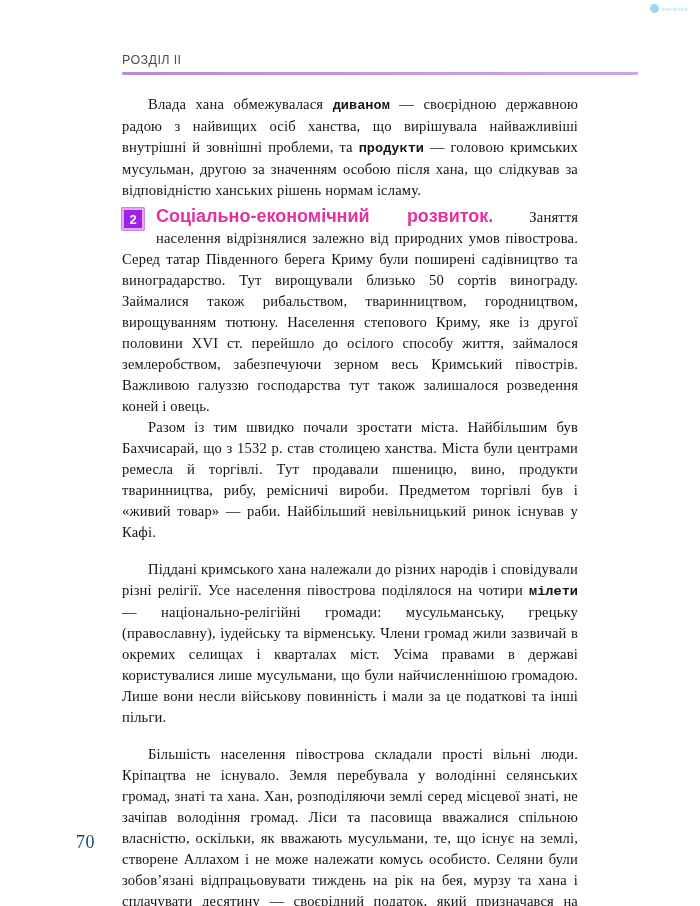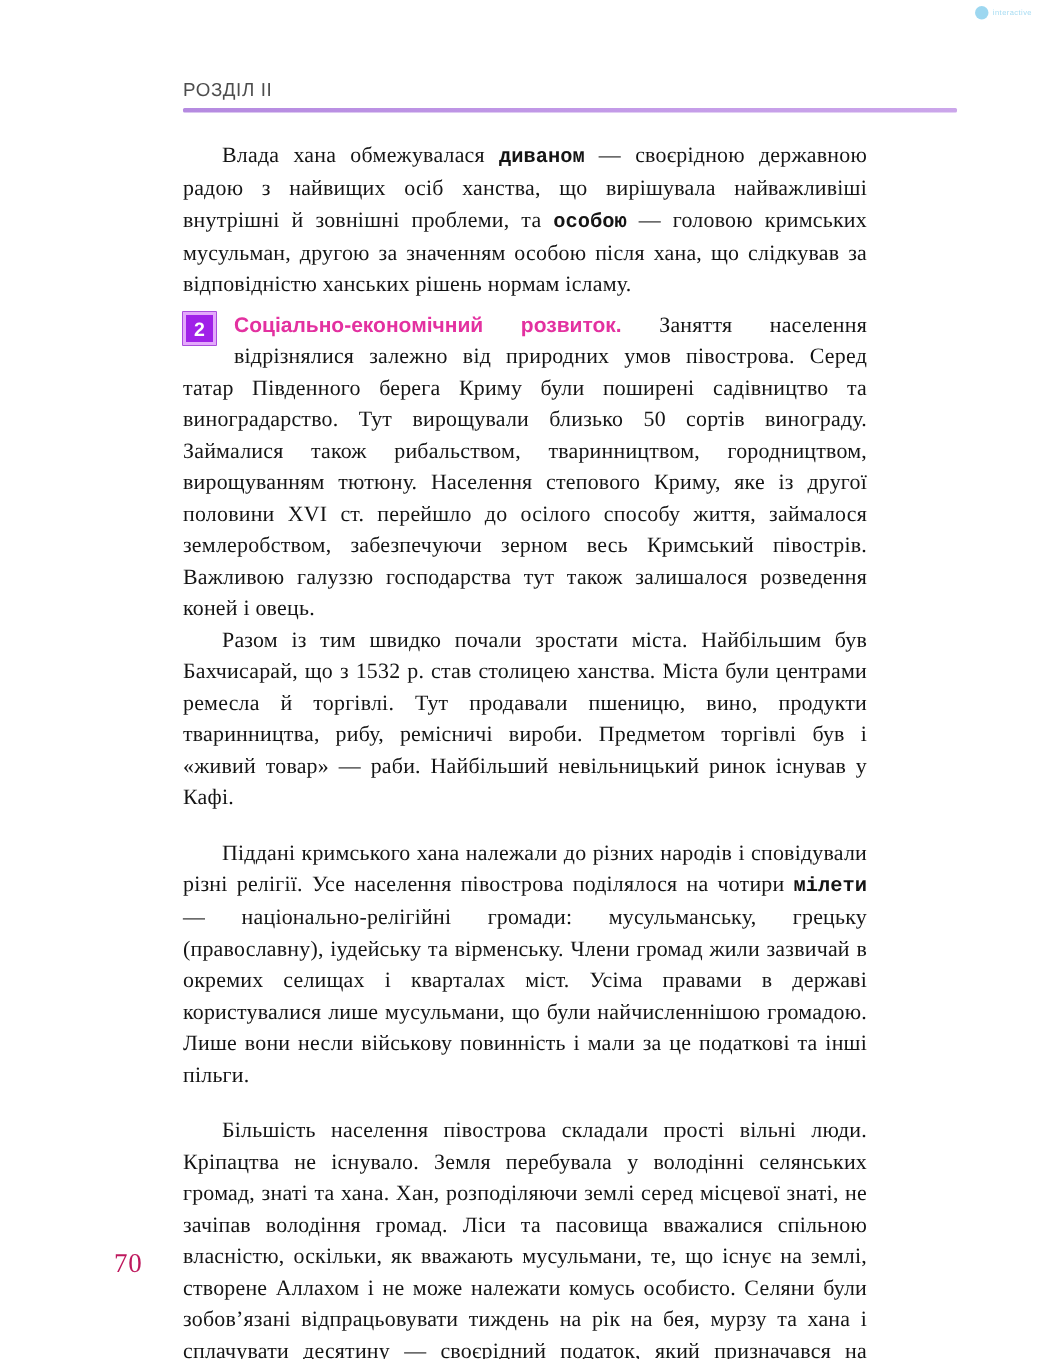--- a/index.html
+++ b/index.html
@@ -146,54 +146,54 @@
   
   .section .section-body::before {
     content: "";
     float: left;
     width: 34px;
     height: 42px;
   }
   .section .section-heading {
     font-family: "Liberation Sans", "DejaVu Sans", sans-serif;
     font-weight: 700;
-    font-size: 14px;
+    font-size: 18px;
     color: #e331a0;
     letter-spacing: 0;
   }
 
   
   .folio {
     position: absolute;
     left: 76px;
     top: 832px;
     font-family: "Liberation Serif", "DejaVu Serif", serif;
     font-size: 18px;
-    color: #be185d;
+    color: #0c4a6e;
     letter-spacing: 0.5px;
   }
 </style>
 </head>
 <body>
 
 <div class="page">
 
   <div class="watermark">
     <span class="wm-dot"></span>
     <span class="wm-text">interactive</span>
   </div>
 
   <div class="running-head">
     <span class="rh-label">РОЗДІЛ II</span>
     <div class="rh-rule"></div>
   </div>
 
   <div class="column">
 
-    <p class="body indent" id="slot-p0">Влада хана обмежувалася <b class="term">диваном</b> — своєрідною державною радою з найвищих осіб ханства, що вирішувала найважливіші внутрішні й зовнішні проблеми, та <b class="term">особою</b> — головою кримських мусульман, другою за значенням особою після хана, що слідкував за відповідністю ханських рішень нормам ісламу.</p>
+    <p class="body indent" id="slot-p0">Влада хана обмежувалася <b class="term">диваном</b> — своєрідною державною радою з найвищих осіб ханства, що вирішувала найважливіші внутрішні й зовнішні проблеми, та <b class="term">продукти</b> — головою кримських мусульман, другою за значенням особою після хана, що слідкував за відповідністю ханських рішень нормам ісламу.</p>
 
     <div class="section">
       <div class="marker">
         <span>2</span>
       </div>
       <div class="section-body">
         <span class="section-heading">Соціально-економічний розвиток.</span><span> Заняття населення відрізнялися залежно від природних умов півострова. Серед татар Південного берега Криму були поширені садівництво та виноградарство. Тут вирощували близько 50 сортів винограду. Займалися також рибальством, тваринництвом, городництвом, вирощуванням тютюну. Населення степового Криму, яке із другої половини XVI ст. перейшло до осілого способу життя, займалося землеробством, забезпечуючи зерном весь Кримський півострів. Важливою галуззю господарства тут також залишалося розведення коней і овець.</span>
       </div>
     </div>
 

